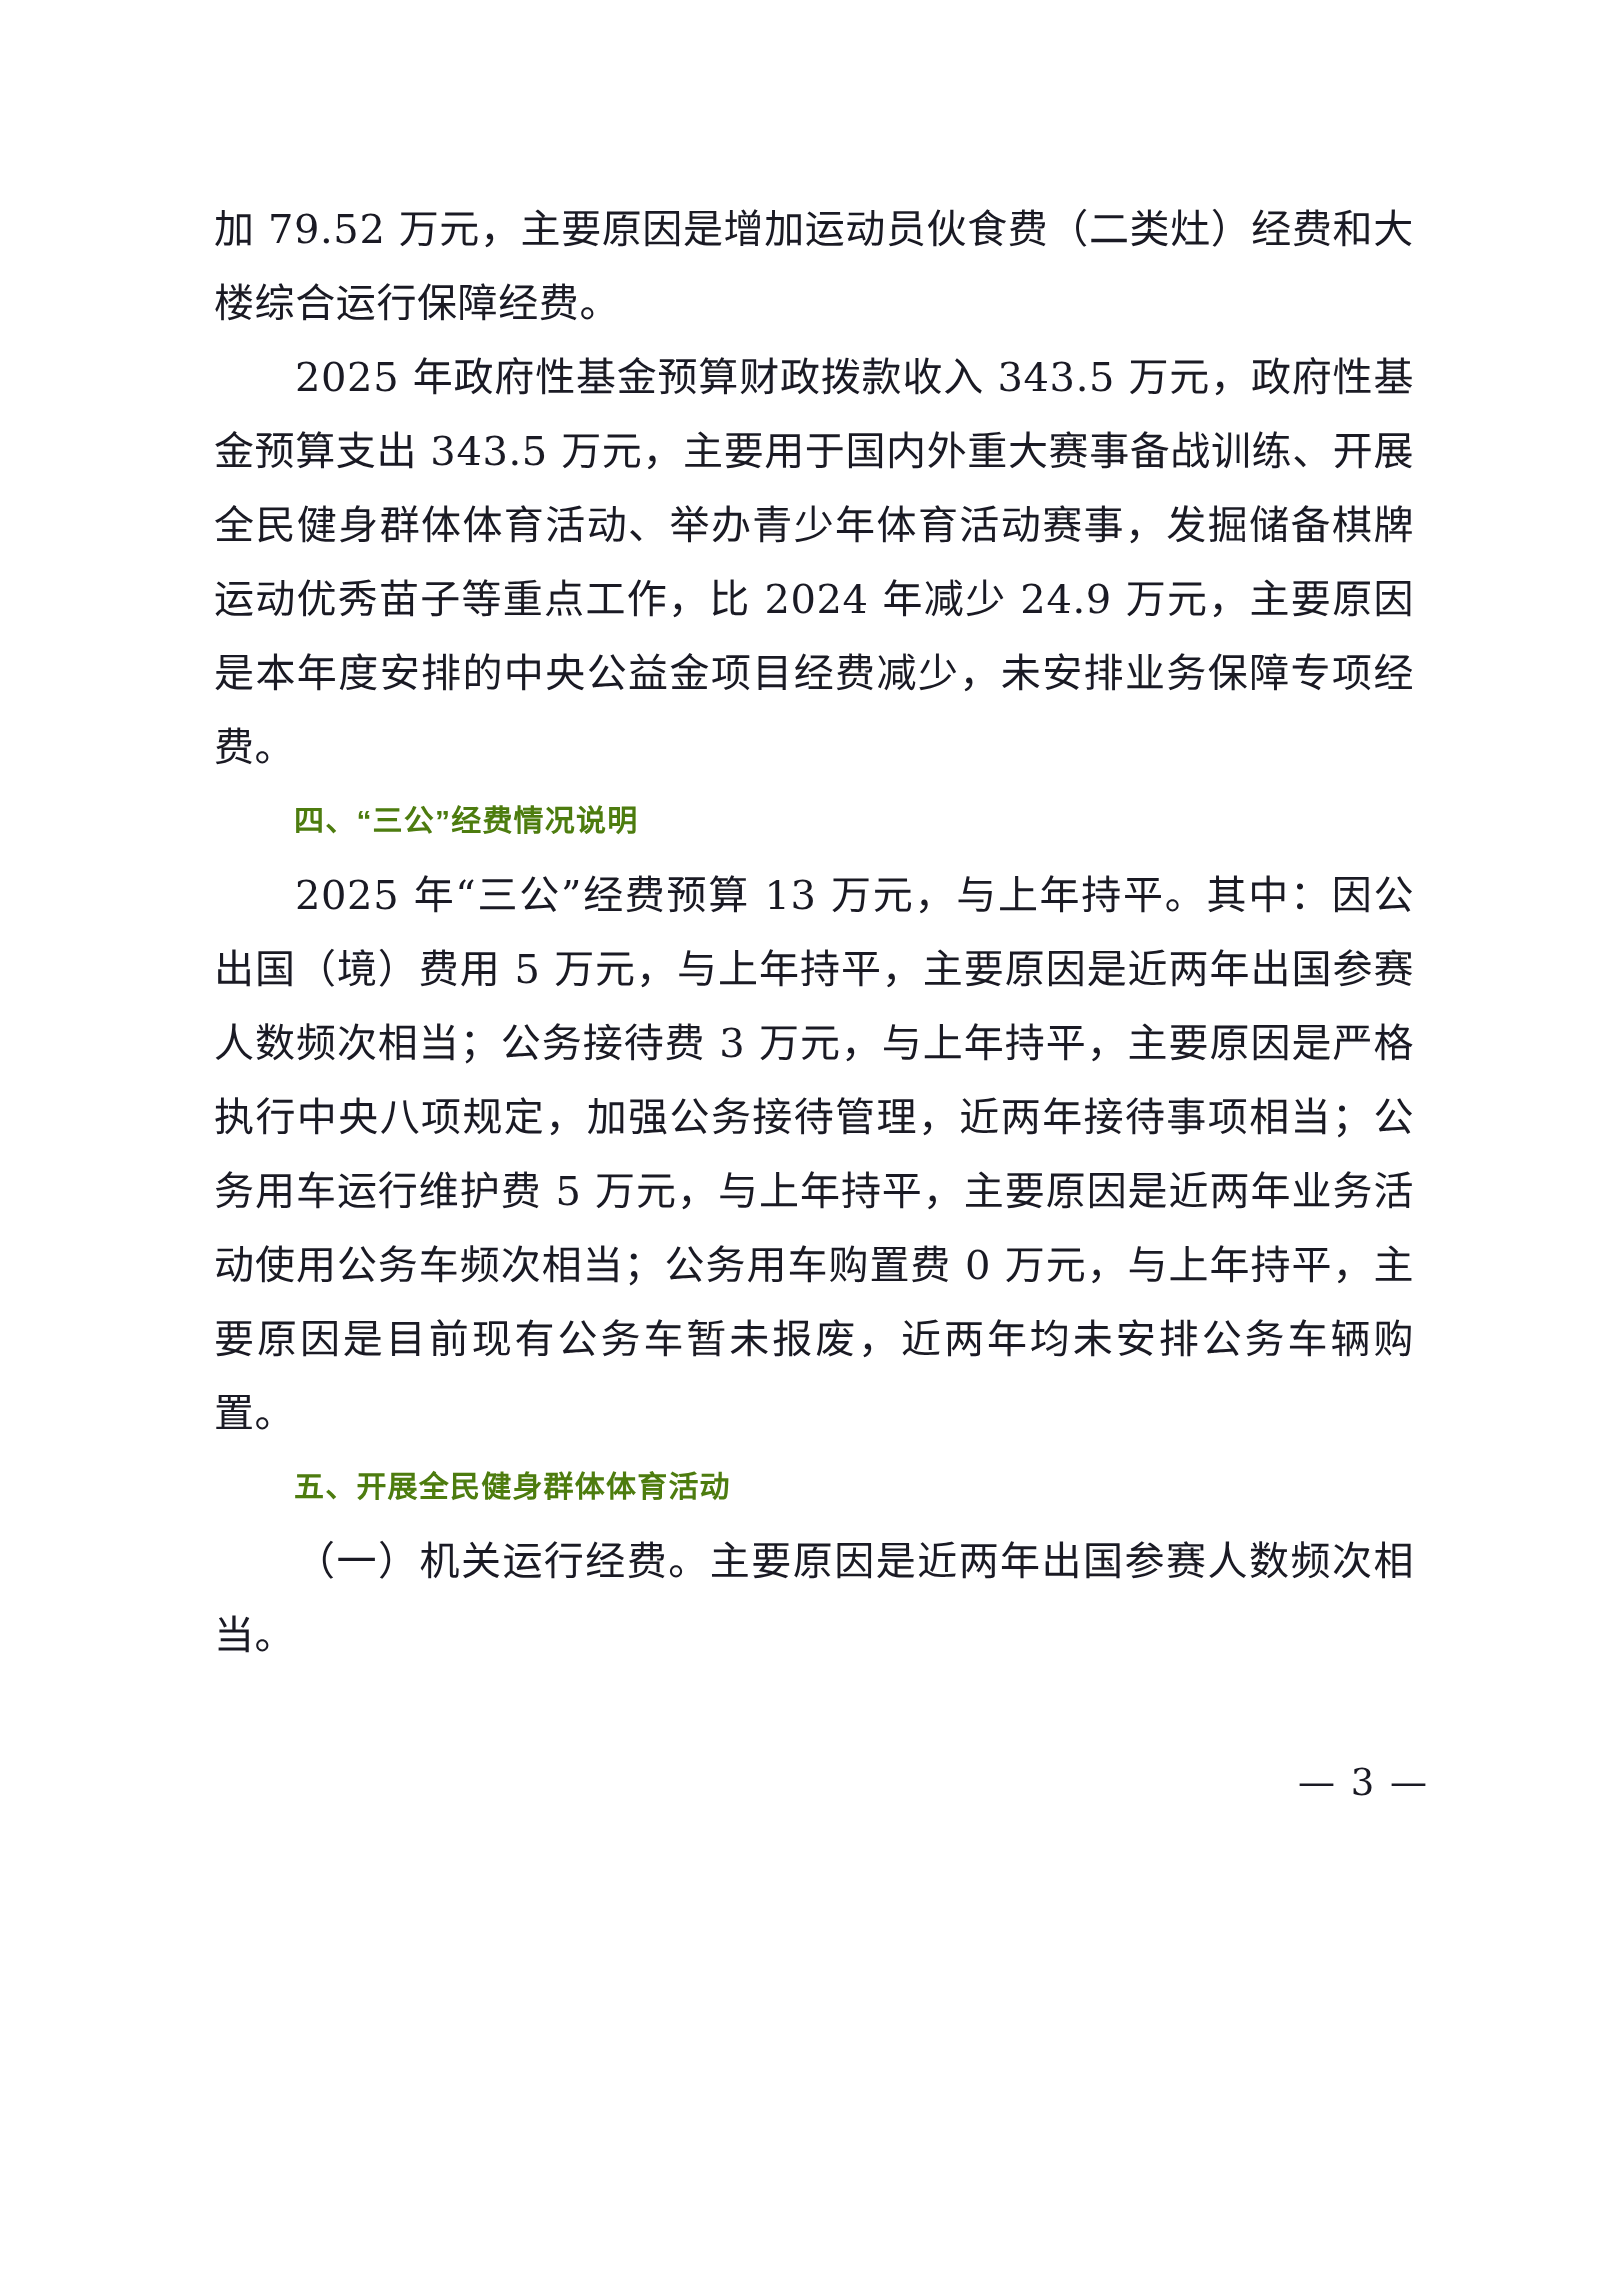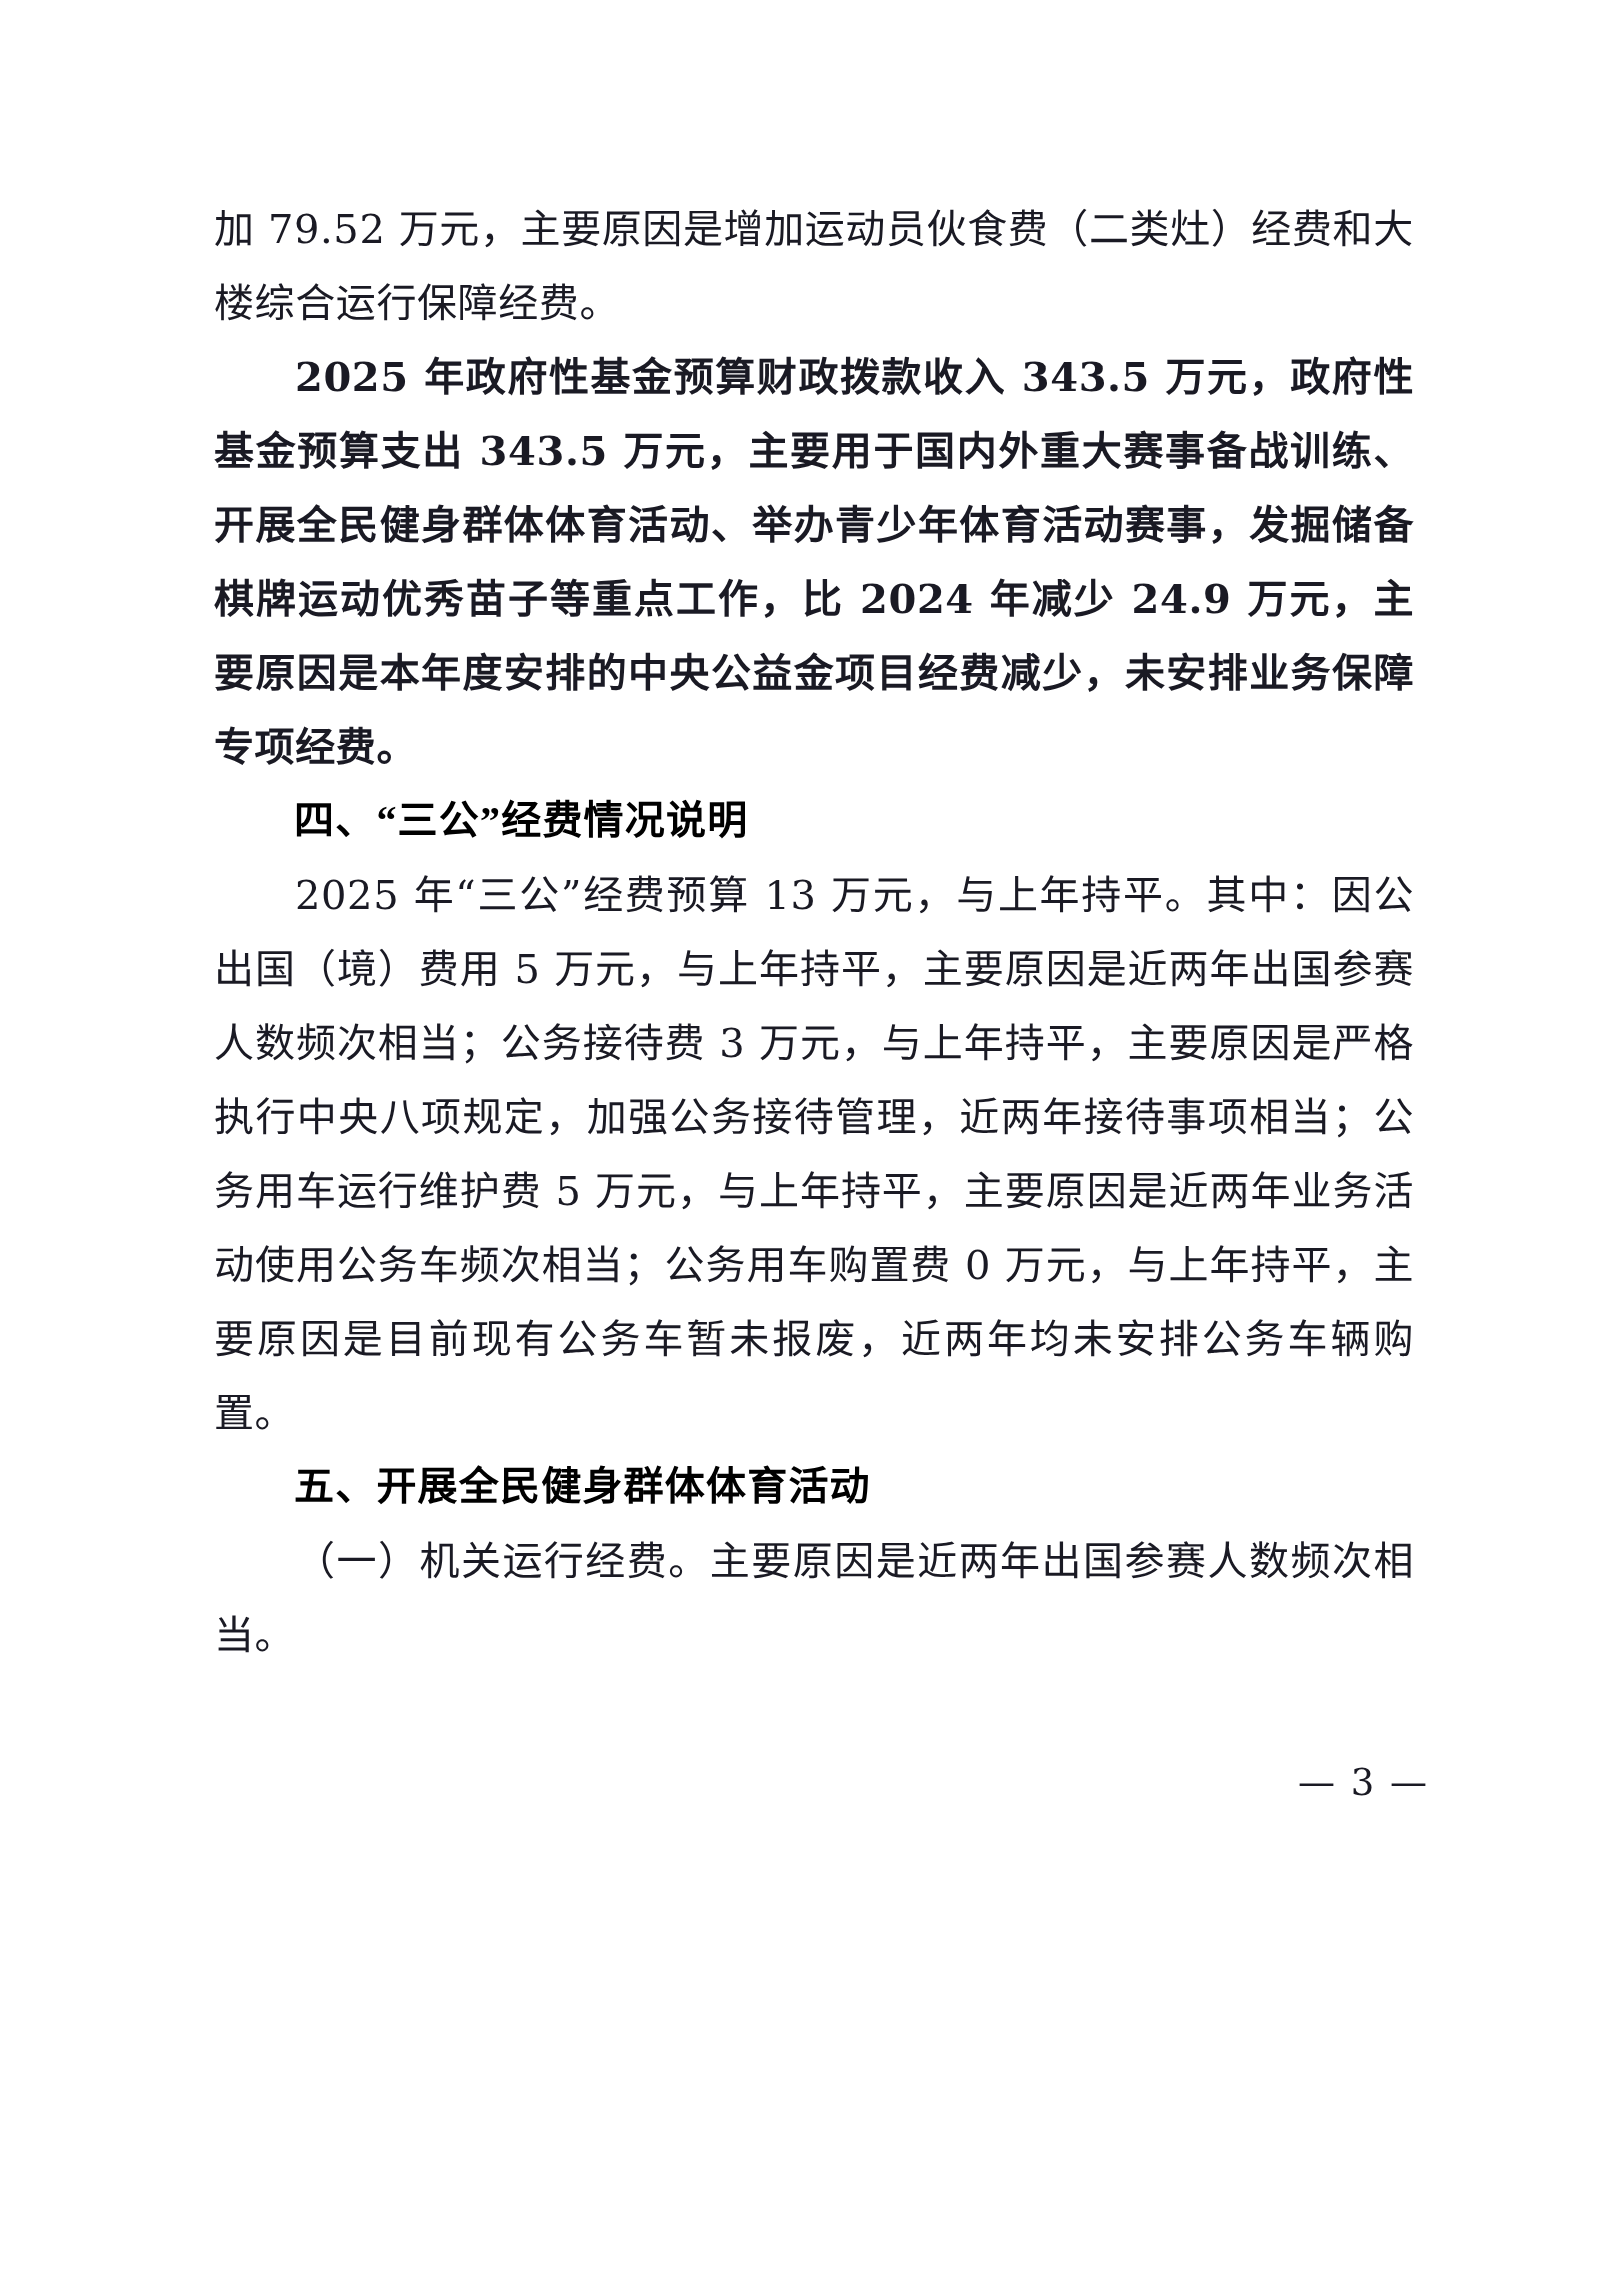--- a/index.html
+++ b/index.html
@@ -34,36 +34,35 @@
     line-height: 74px;
     color: #1a1a24;
     text-align: justify;
     text-justify: inter-character;
     letter-spacing: 0.6px;
     font-weight: 400;
   }
 
   .para + .para {
     margin-top: 0;
-    font-weight: bold;
   }
 
   
   .indent {
     text-indent: 81px;
   }
 
   
   .heading {
     margin: 0;
-    font-family: Liberation Serif, serif;
-    font-size: 40px;
+    font-family: Liberation Sans, sans-serif;
+    font-size: 30px;
     line-height: 74px;
     font-weight: 700;
-    color: #000000;
+    color: #4d7c0f;
     text-indent: 80px;
     letter-spacing: 1.2px;
   }
 
   
   .lastline {
     text-align: left;
   }
 
   .page-number {

